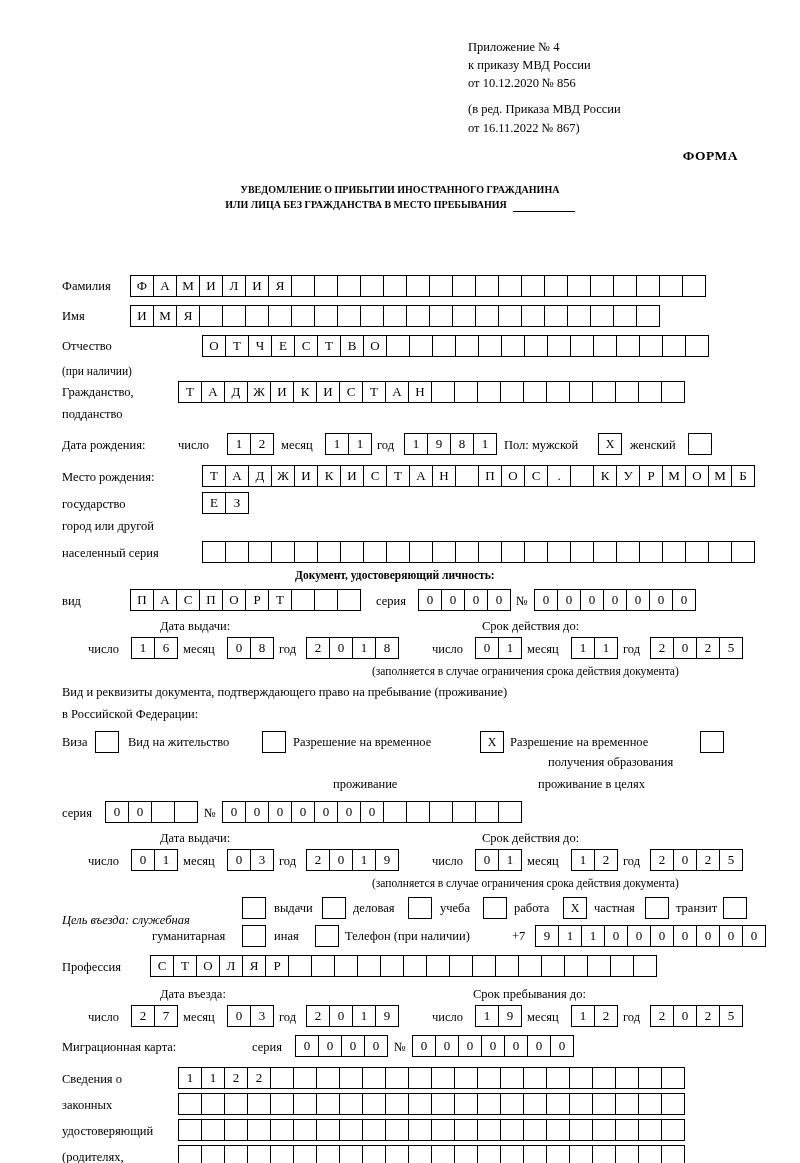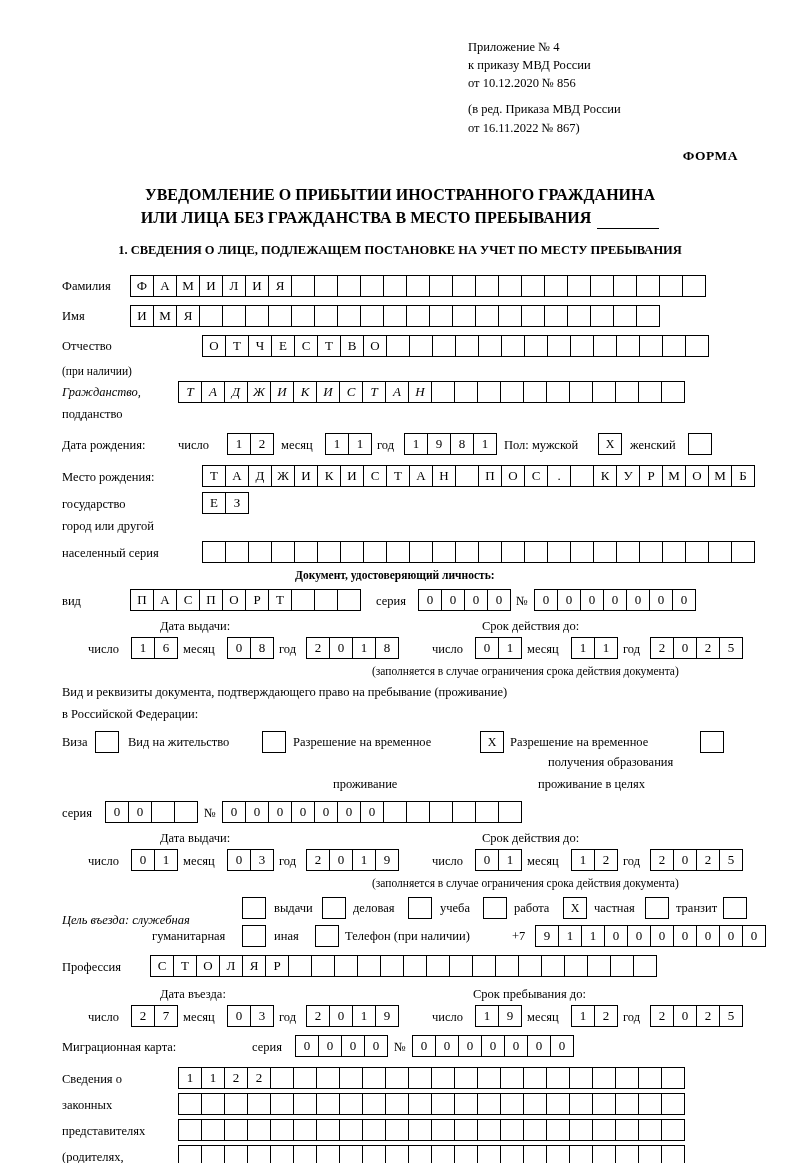--- a/index.html
+++ b/index.html
@@ -19,21 +19,21 @@
   .hdr .ln{white-space:nowrap;}
   .hdr .gap{height:8px;}
   .forma{
     position:absolute;top:148px;right:42px;
     font-weight:bold;font-size:13.5px;letter-spacing:.5px;
   }
 
   
   .title{
     position:absolute;top:183px;left:0;width:800px;text-align:center;
-    font-weight:bold;font-size:16px;line-height:1.45;
+    font-weight:bold;font-size:10px;line-height:1.45;
   }
   .title .l2 span.blank{
     display:inline-block;width:62px;border-bottom:1px solid #000;margin-left:6px;
     vertical-align:bottom;height:13px;
   }
   .sect1{
     position:absolute;top:243px;left:0;width:800px;text-align:center;
     font-weight:bold;font-size:12.5px;
   }
 
@@ -70,21 +70,20 @@
     <div class="ln">(в ред. Приказа МВД России</div>
     <div class="ln">от 16.11.2022 № 867)</div>
   </div>
   <div class="forma">ФОРМА</div>
 
   <div class="title">
     <div>УВЕДОМЛЕНИЕ О ПРИБЫТИИ ИНОСТРАННОГО ГРАЖДАНИНА</div>
     <div class="l2"><span>ИЛИ ЛИЦА БЕЗ ГРАЖДАНСТВА В МЕСТО ПРЕБЫВАНИЯ</span><span class="blank"></span></div>
   </div>
 
-  <div class="sect1">1. СВЕДЕНИЯ О ЛИЦЕ, ПОДЛЕЖАЩЕМ ПОСТАНОВКЕ НА УЧЕТ ПО МЕСТУ ПРЕБЫВАНИЯ</div>
 
   <div class="body">
 
     <div class="row" style="height:30px;">
       <div class="lbl" style="left:62px;top:4px;">Фамилия</div>
       <div class="cells" style="left:130px;top:0;">
         <div class="cell">Ф</div>
         <div class="cell">А</div>
         <div class="cell">М</div>
         <div class="cell">И</div>
@@ -166,21 +165,21 @@
           <div class="cell"></div>
         <div class="cell"></div>
           <div class="cell"></div>
       </div>
     </div>
 
     <div class="row" style="height:16px;">
       <div class="lbl small" style="left:62px;top:0;">(при наличии)</div>
     </div>
 
-    <div class="row" style="height:26px;font-style:italic;">
+    <div class="row" style="height:26px;">
       <div class="lbl" style="left:62px;top:4px;">Гражданство,</div>
       <div class="cells" style="left:178px;top:0;">
         <div class="cell">Т</div>
         <div class="cell">А</div>
         <div class="cell">Д</div>
         <div class="cell">Ж</div>
         <div class="cell">И</div>
         <div class="cell">К</div>
         <div class="cell">И</div>
         <div class="cell">С</div>
@@ -645,21 +644,21 @@
           <div class="cell"></div>
         <div class="cell"></div>
           <div class="cell"></div>
         <div class="cell"></div>
           <div class="cell"></div>
         <div class="cell"></div>
           <div class="cell"></div>
       </div>
     </div>
     <div class="row" style="height:26px;">
-      <div class="lbl" style="left:62px;top:5px;">представителях</div>
+      <div class="lbl" style="left:62px;top:5px;">удостоверяющий</div>
       <div class="cells" style="left:178px;top:0;">
         <div class="cell"></div>
           <div class="cell"></div>
         <div class="cell"></div>
           <div class="cell"></div>
         <div class="cell"></div>
           <div class="cell"></div>
         <div class="cell"></div>
           <div class="cell"></div>
         <div class="cell"></div>

